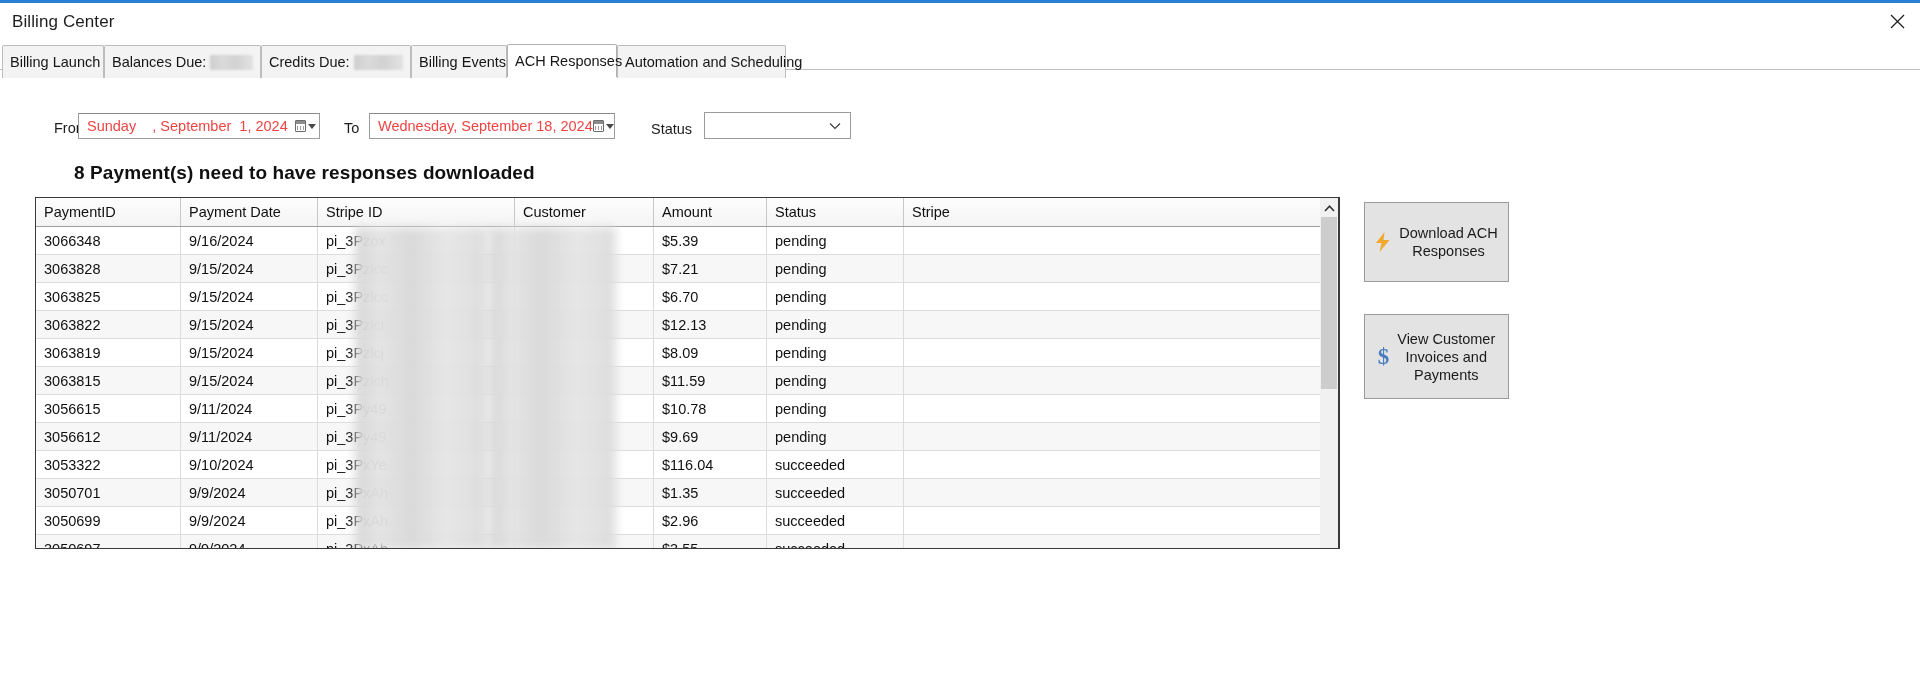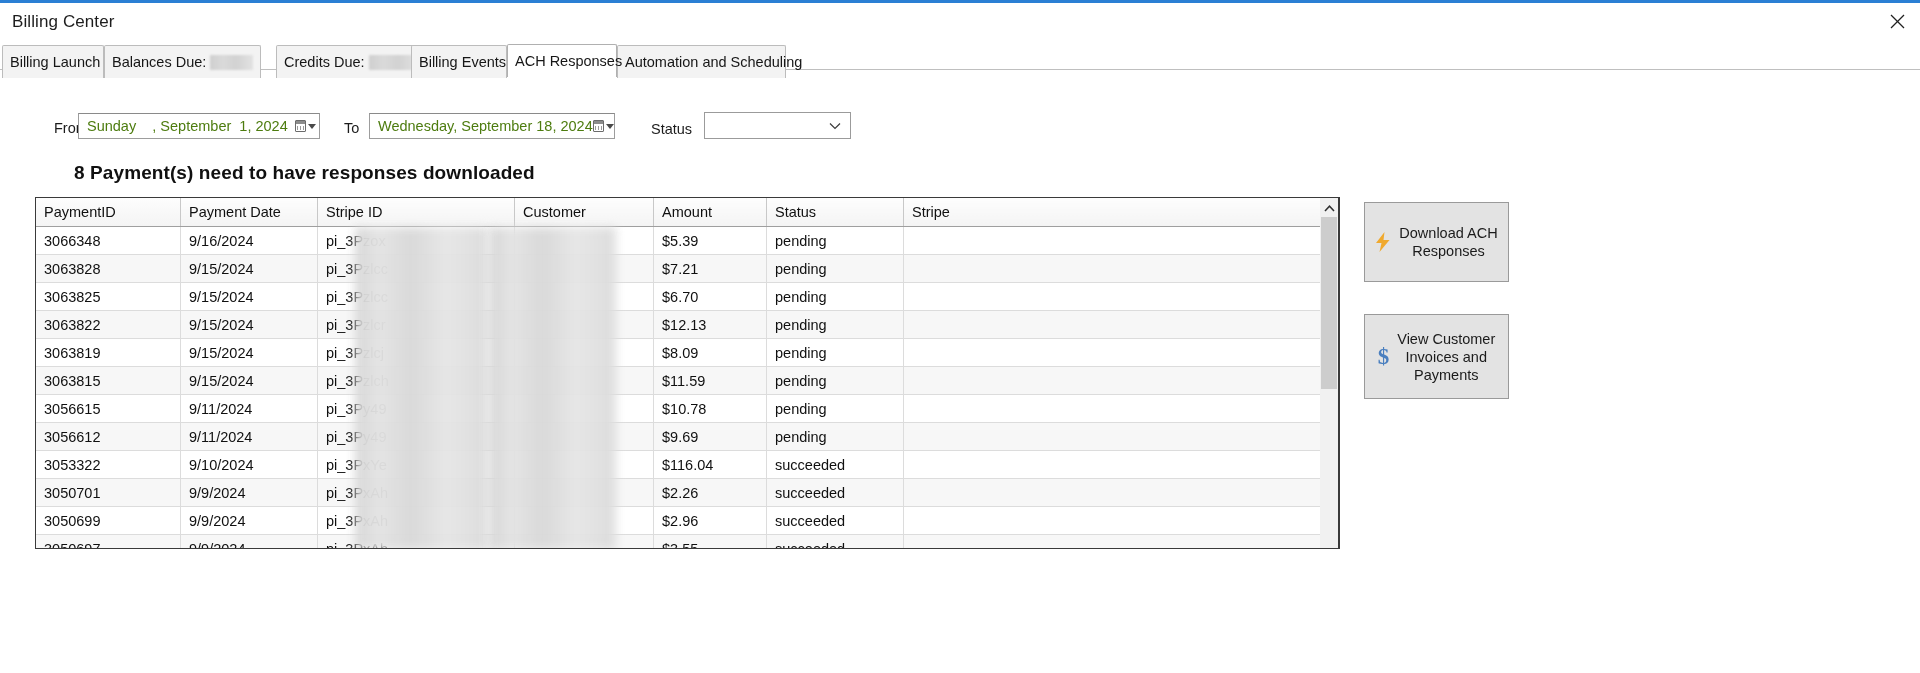--- a/index.html
+++ b/index.html
@@ -132,21 +132,21 @@
     box-sizing: border-box;
     border: 1px solid #9d9d9d;
     border-top-color: #8a8a8a;
     background: #ffffff;
     display: flex;
     align-items: center;
     cursor: default;
   }
   .datebox .dtext {
     font-size: 14.5px;
-    color: #4d7c0f;
+    color: #ef4444;
     padding-left: 8px;
     white-space: pre;
     flex: 1;
   }
   .cal-btn {
     width: 28px;
     height: 24px;
     display: flex;
     align-items: center;
     justify-content: center;
@@ -348,21 +348,21 @@
 
     <div class="tab" style="left:2px;width:102px;">
       <span>Billing Launch</span>
     </div>
 
     <div class="tab" style="left:104px;width:157px;">
       <span>Balances Due:</span>
       <span class="redact"></span>
     </div>
 
-    <div class="tab" style="left:276px;width:150px;">
+    <div class="tab" style="left:261px;width:150px;">
       <span>Credits Due:</span>
       <span class="redact"></span>
     </div>
 
     <div class="tab" style="left:411px;width:96px;">
       <span>Billing Events</span>
     </div>
 
     <div class="tab selected" style="left:507px;width:110px;">
       <span>ACH Responses</span>
@@ -499,21 +499,21 @@
             <td class="c-cust"></td>
             <td class="c-amt">$116.04</td>
             <td class="c-status">succeeded</td>
             <td class="c-det"></td>
           </tr>
           <tr>
             <td class="c-id">3050701</td>
             <td class="c-date">9/9/2024</td>
             <td class="c-stripe">pi_3PxAh</td>
             <td class="c-cust"></td>
-            <td class="c-amt">$2.26</td>
+            <td class="c-amt">$1.35</td>
             <td class="c-status">succeeded</td>
             <td class="c-det"></td>
           </tr>
           <tr>
             <td class="c-id">3050699</td>
             <td class="c-date">9/9/2024</td>
             <td class="c-stripe">pi_3PxAh</td>
             <td class="c-cust"></td>
             <td class="c-amt">$2.96</td>
             <td class="c-status">succeeded</td>

